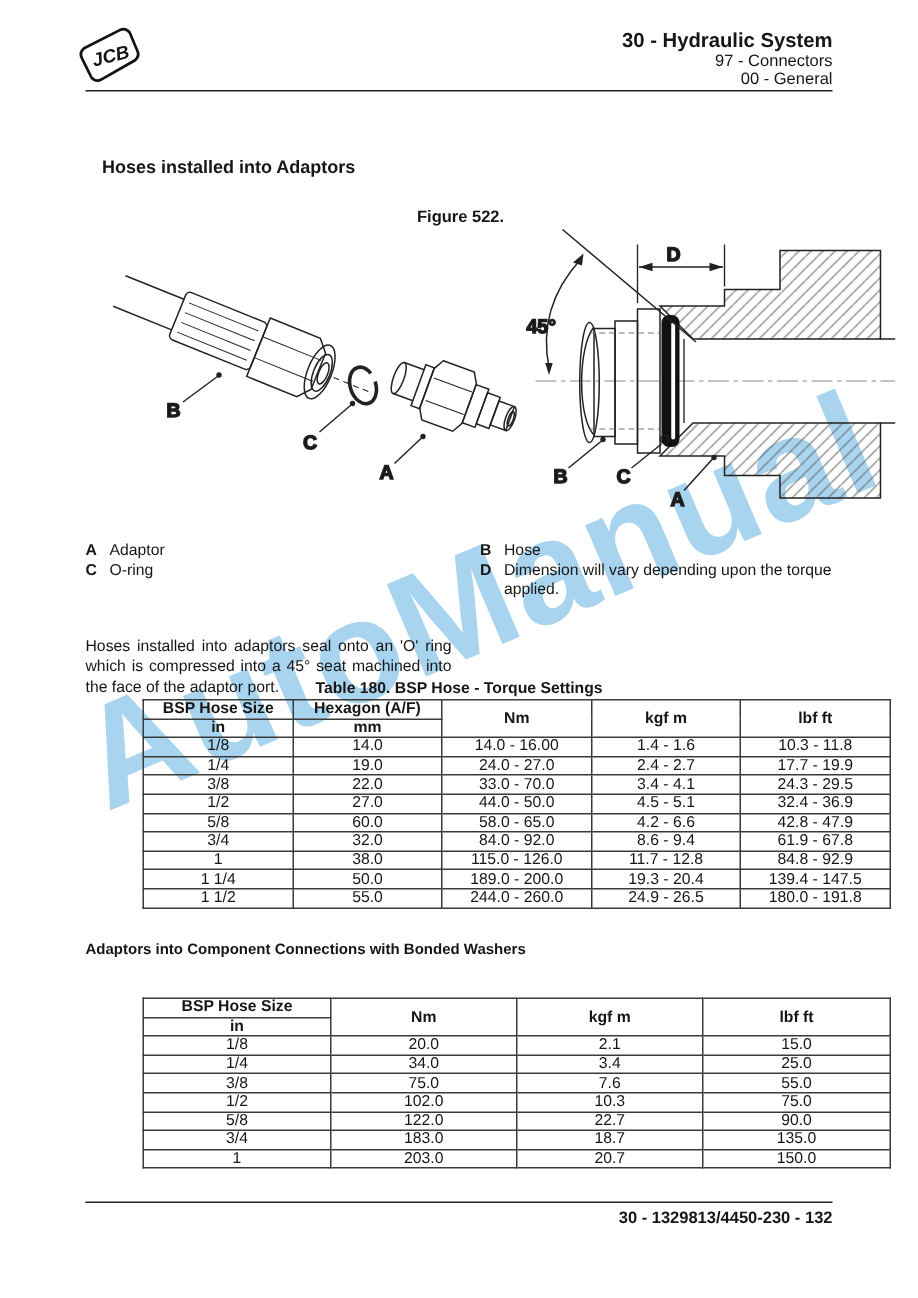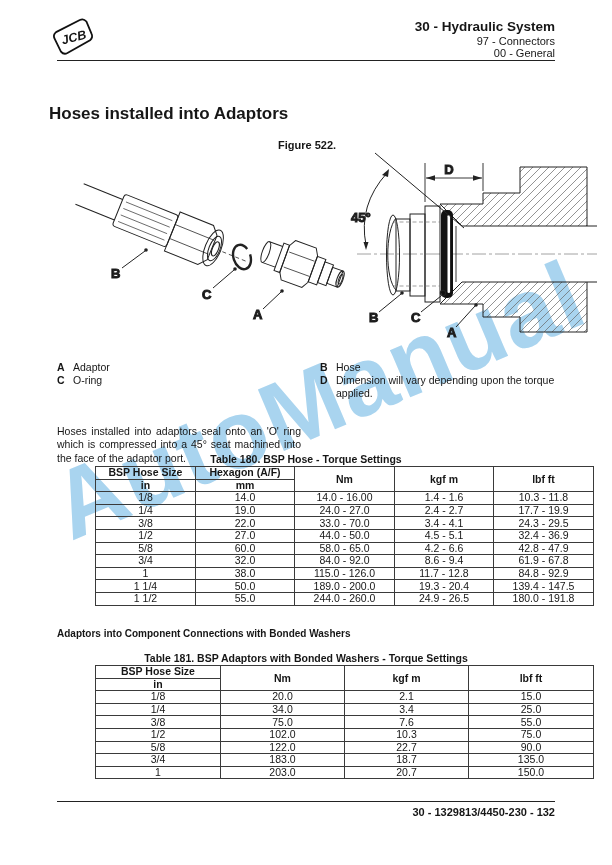--- a/index.html
+++ b/index.html
@@ -8,21 +8,21 @@
   .page *{box-sizing:border-box;}
   .layer{position:absolute;inset:0;z-index:1;}
   .watermark{position:absolute;left:58px;top:462px;z-index:0;font-size:97px;font-weight:bold;
              letter-spacing:1px;color:#a9d4ef;transform:rotate(-23deg);transform-origin:0 50%;
              white-space:nowrap;line-height:1;}
   .logo-svg{position:absolute;left:50px;top:16px;}
   .header-text{position:absolute;right:57px;top:19px;text-align:right;line-height:1.15;}
   .ht-title{font-size:13.5px;font-weight:bold;}
   .ht-sub{font-size:11px;}
   .header-rule{position:absolute;left:57px;top:60px;width:498px;height:1px;background:#222;}
-  .doc-title{position:absolute;left:49px;top:104px;font-size:17px;font-weight:bold;}
+  .doc-title{position:absolute;left:68px;top:104px;font-size:12px;font-weight:bold;}
   .figure-caption{position:absolute;left:278px;top:139px;font-size:11px;font-weight:bold;}
   .figure-svg{position:absolute;left:57px;top:147px;}
   .legend{position:absolute;left:57px;top:361px;width:498px;display:flex;font-size:10.5px;line-height:13px;}
   .legend-col-left{width:263px;}
   .legend-col-right{width:235px;}
   .legend-item{display:flex;}
   .legend-key{font-weight:bold;flex:0 0 16px;}
   .legend-label{flex:1;}
   .body-text{position:absolute;left:57px;top:405px;width:244px;font-size:10.5px;
              line-height:13.4px;text-align:justify;margin-top:20px;}
@@ -275,21 +275,20 @@
             <td>1 1/2</td>
             <td>55.0</td>
             <td>244.0 - 260.0</td>
             <td>24.9 - 26.5</td>
             <td>180.0 - 191.8</td>
           </tr>
         </tbody>
     </table>
 
     <div class="section2-title">Adaptors into Component Connections with Bonded Washers</div>
-    <div class="tbl-caption cap181">Table 181. BSP Adaptors with Bonded Washers - Torque Settings</div>
     <table class="t181">
       <colgroup>
           <col style="width:125px">
           <col style="width:124px">
           <col style="width:124px">
           <col style="width:125px">
         </colgroup>
       <thead>
         <tr>
           <th>BSP Hose Size</th>

